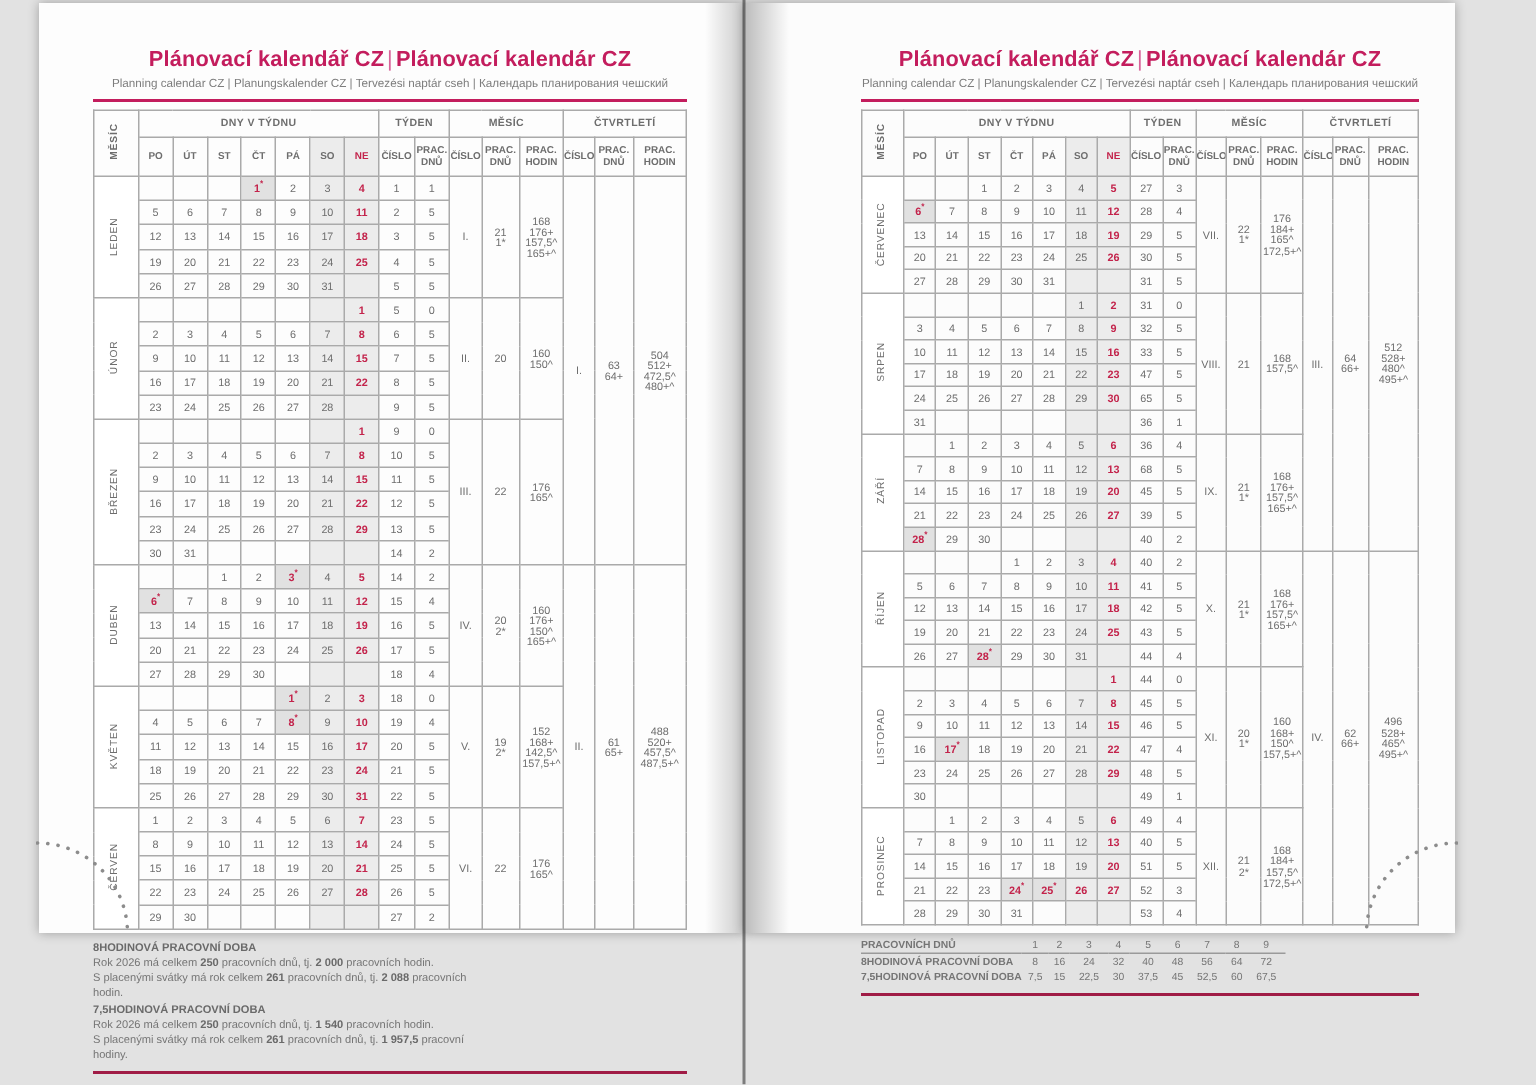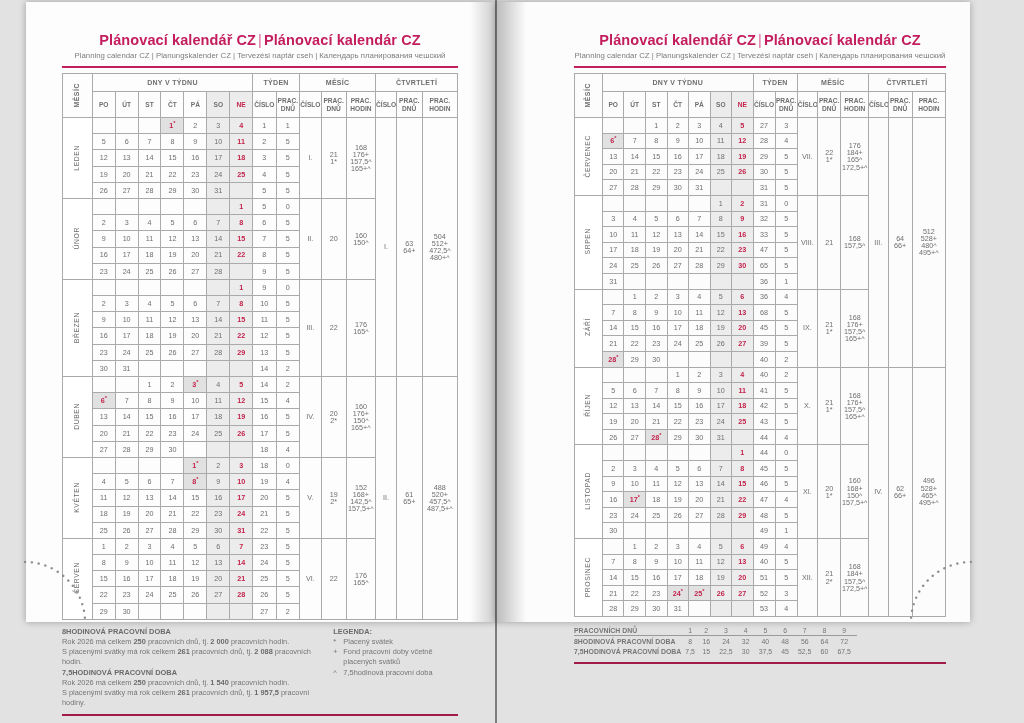--- a/index.html
+++ b/index.html
@@ -488,35 +488,20 @@
       <div>
           <div class="footer-left">
             <div class="footer-notes">
               <div class="fheading">8HODINOVÁ PRACOVNÍ DOBA</div>
               <div>Rok 2026 má celkem <b>250</b> pracovních dnů, tj. <b>2 000</b> pracovních hodin.</div>
               <div>S placenými svátky má rok celkem <b>261</b> pracovních dnů, tj. <b>2 088</b> pracovních hodin.</div>
               <div class="fheading">7,5HODINOVÁ PRACOVNÍ DOBA</div>
               <div>Rok 2026 má celkem <b>250</b> pracovních dnů, tj. <b>1 540</b> pracovních hodin.</div>
               <div>S placenými svátky má rok celkem <b>261</b> pracovních dnů, tj. <b>1 957,5</b> pracovní hodiny.</div>
             </div>
-            <div class="footer-legend">
-              <div class="fheading">LEGENDA:</div>
-              <div class="legend-item">
-                <span class="legend-sym">*</span>
-                <span>Placený svátek</span>
-              </div>
-              <div class="legend-item">
-                <span class="legend-sym">+</span>
-                <span>Fond pracovní doby včetně placených svátků</span>
-              </div>
-              <div class="legend-item">
-                <span class="legend-sym">^</span>
-                <span>7,5hodinová pracovní doba</span>
-              </div>
-            </div>
           </div>
         </div>
       <div class="bottom-rule"></div>
     </div>
     <svg class="corner corner-bl" width="70" height="70" viewBox="0 0 70 70">
       <path d="M1,8 A60,60 0 0 1 61,68" fill="none" stroke="#8c8c8c" stroke-width="2.4" stroke-linecap="round" stroke-dasharray="0.1 6.8"></path>
     </svg>
   </div>
 
   <div class="page right">

